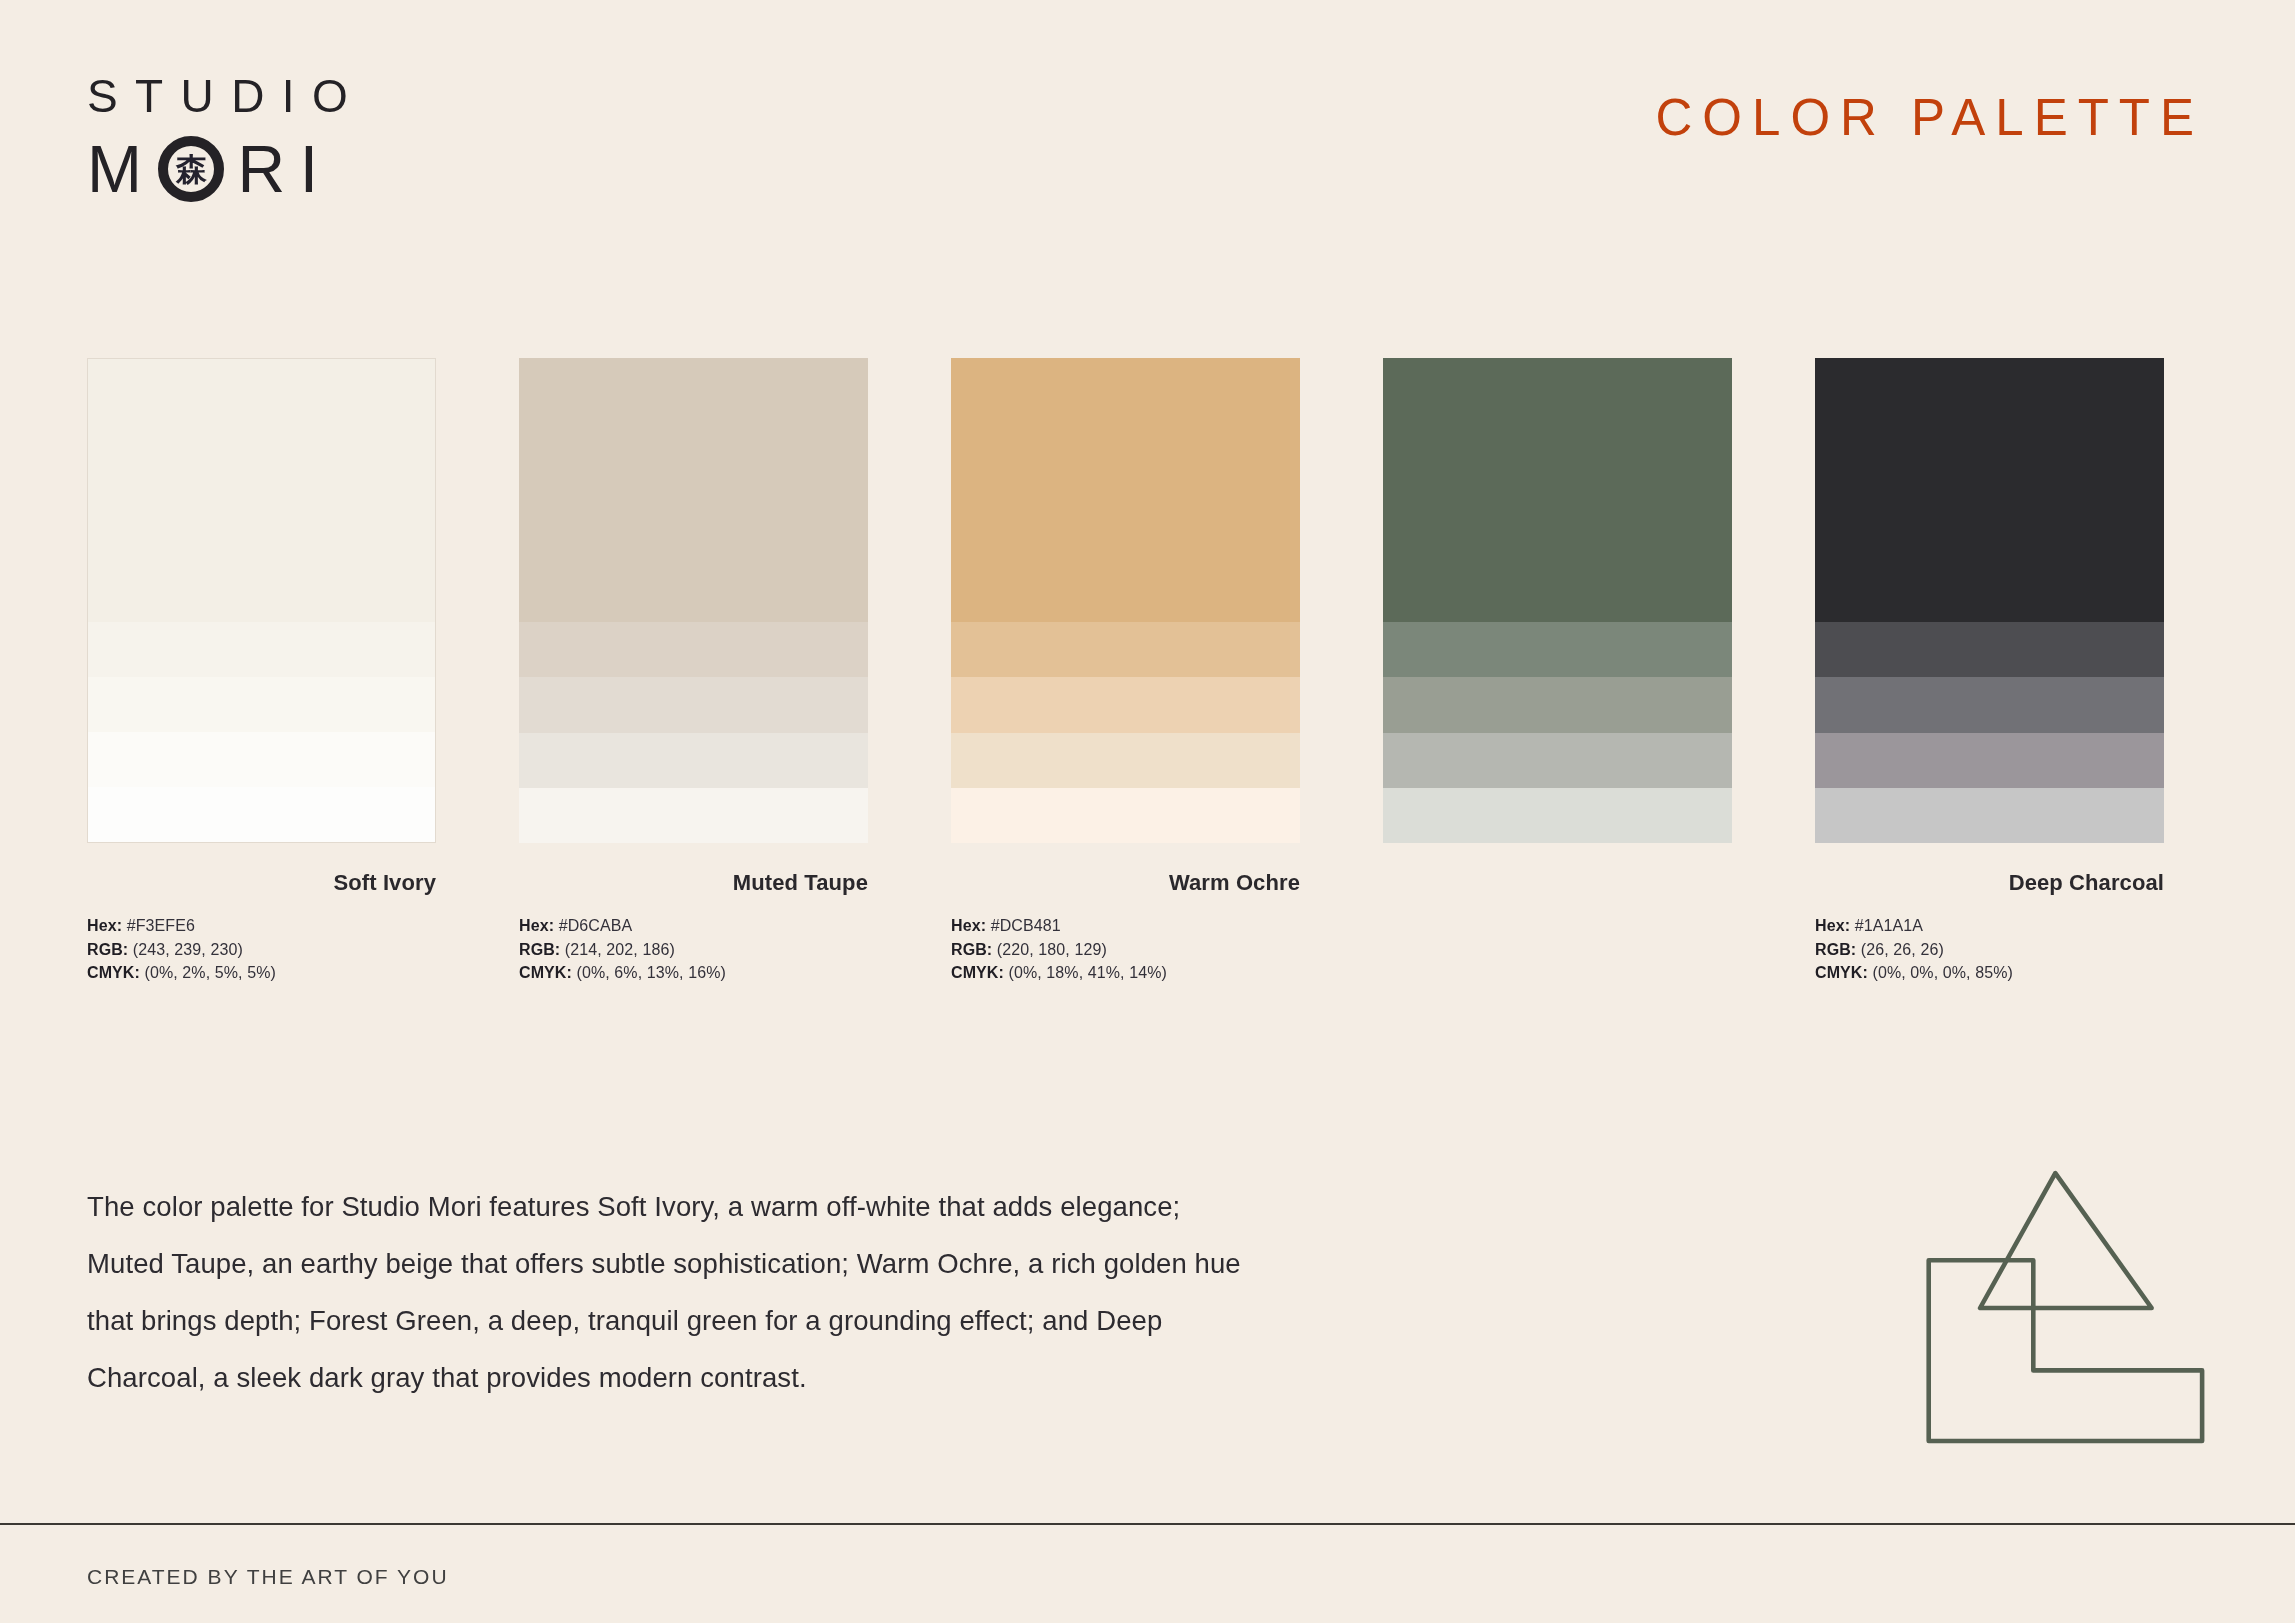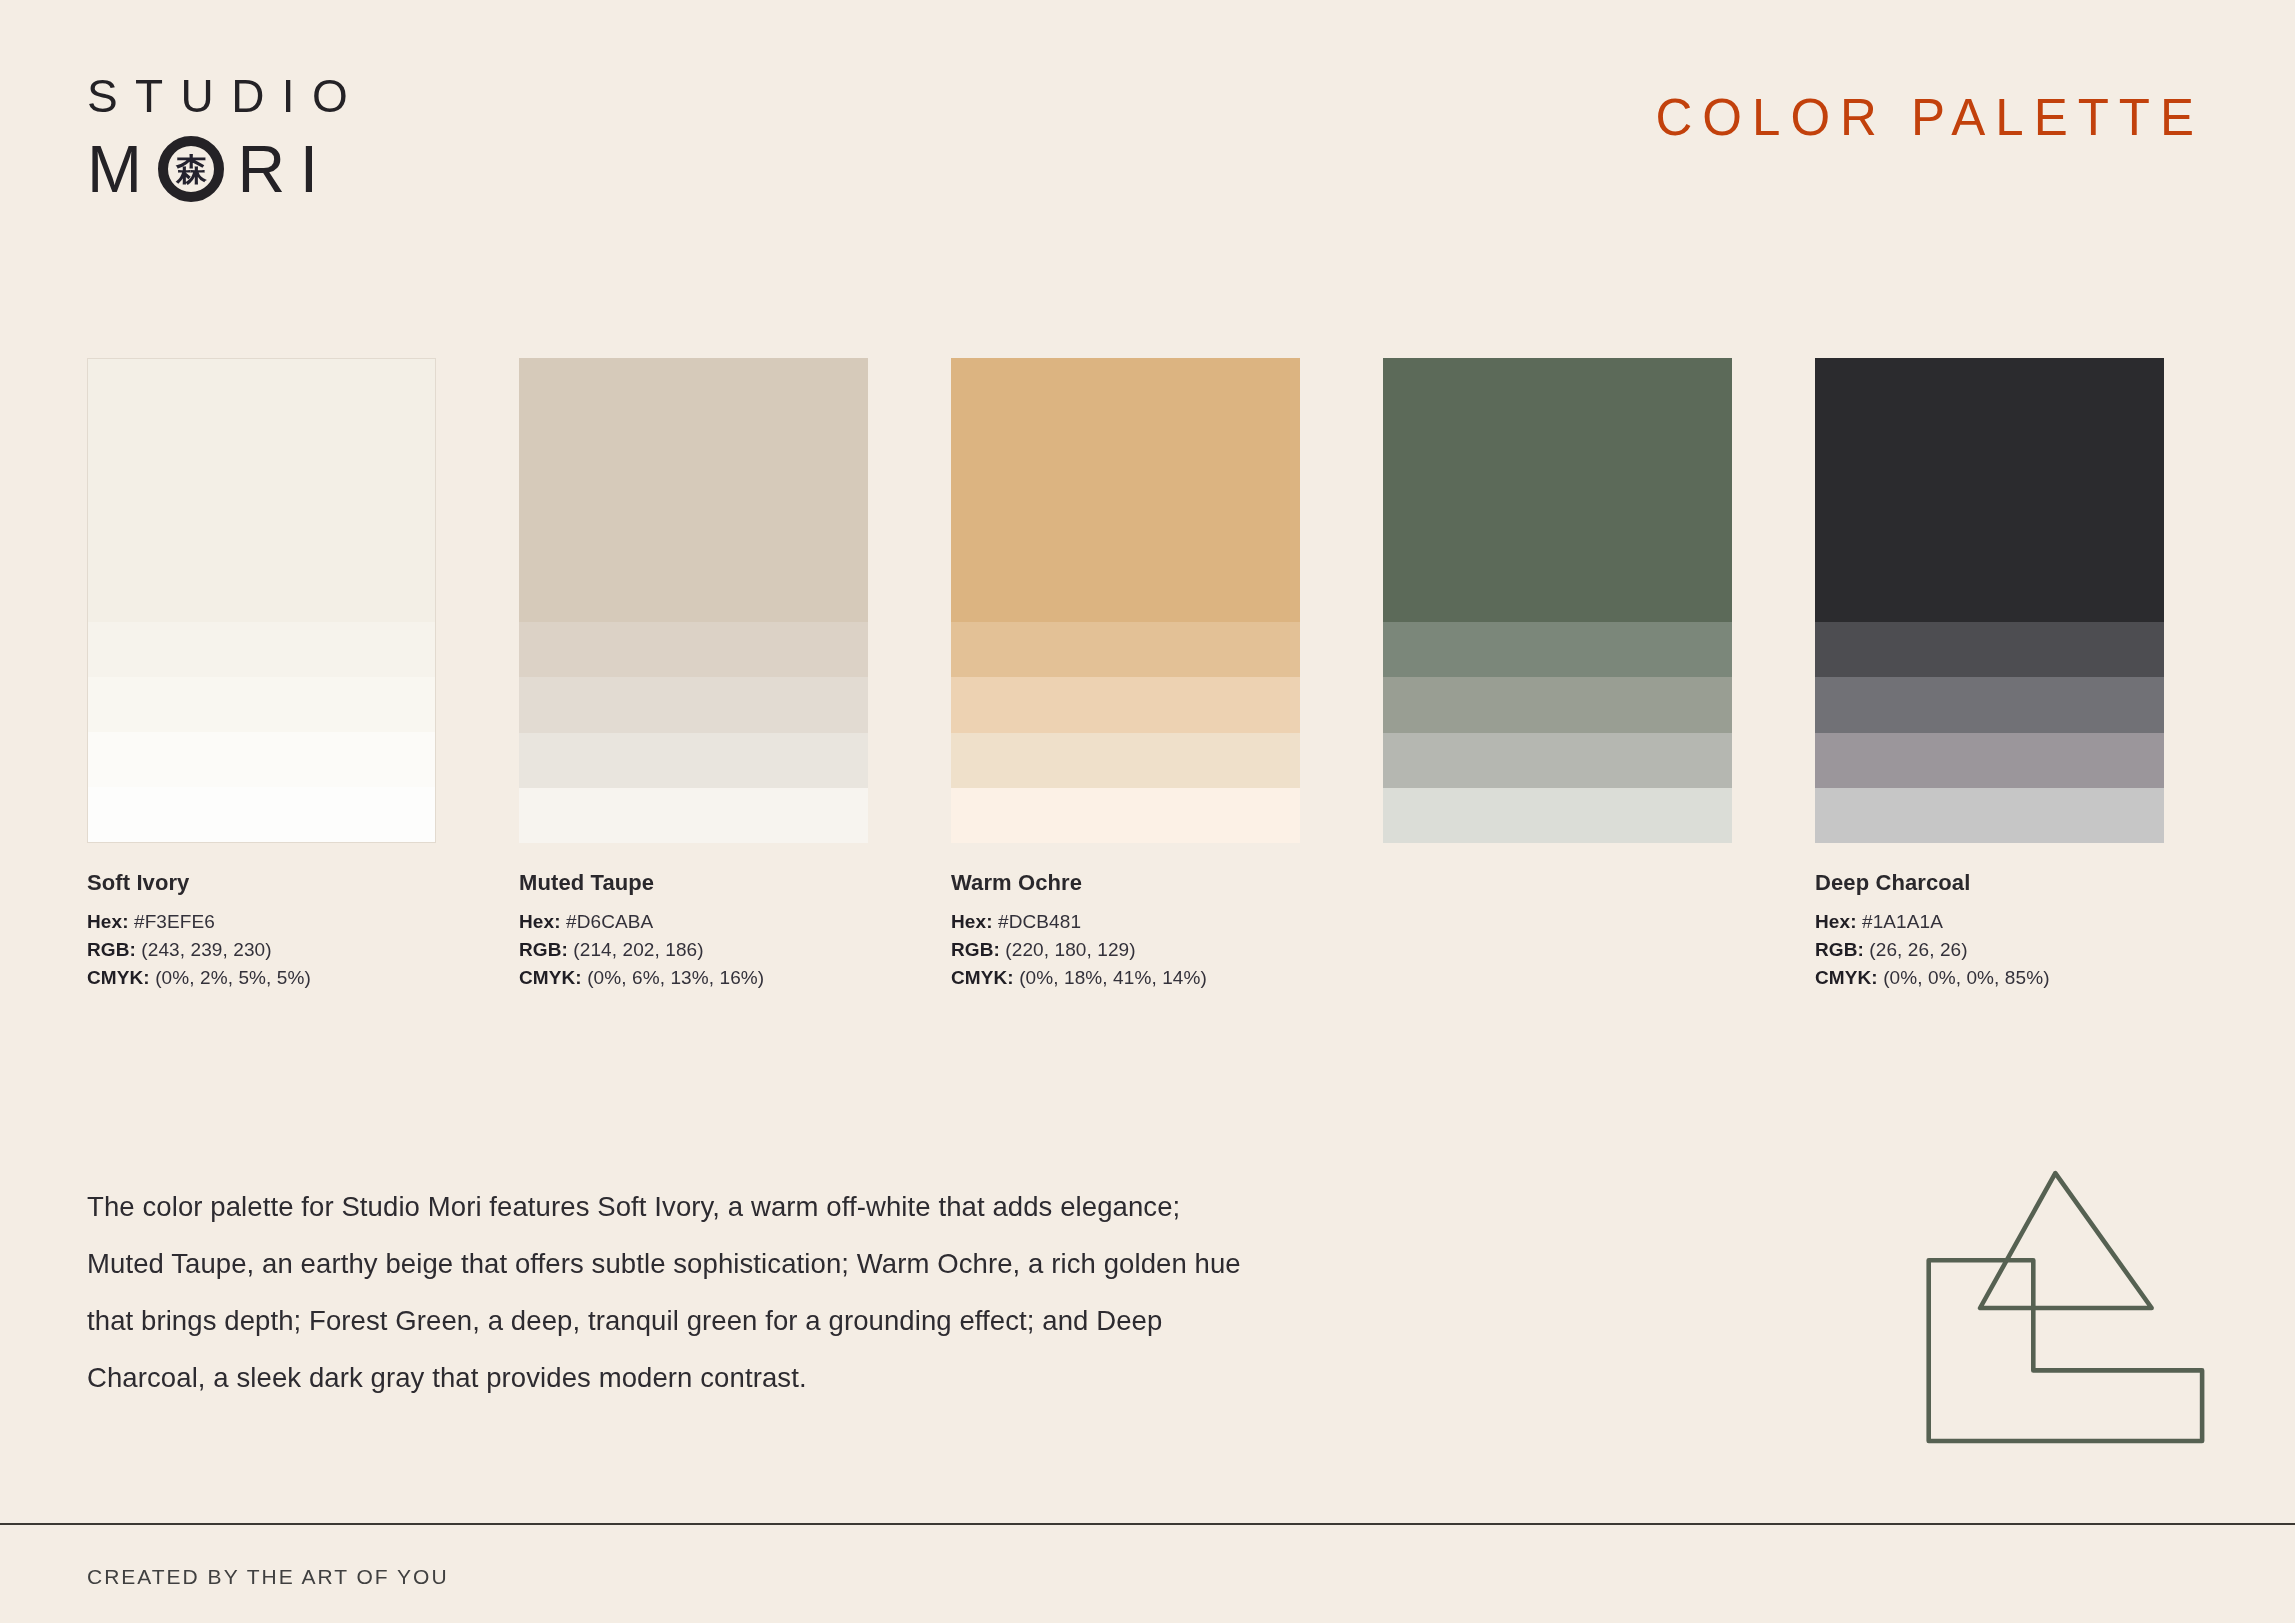--- a/index.html
+++ b/index.html
@@ -122,25 +122,26 @@
   .swatch-info {
     margin-top: 24px;
     line-height: 1.47;
   }
 
   .swatch-name {
     font-size: 22px;
     font-weight: 700;
     color: #2a282c;
     letter-spacing: 0.1px;
-    margin-bottom: 9px;
+    margin-bottom: 15px;
+    text-align: right;
   }
 
   .swatch-line {
-    font-size: 19px;
+    font-size: 16px;
     color: #33313a;
     letter-spacing: 0.1px;
     white-space: nowrap;
   }
 
   .swatch-line b {
     font-weight: 700;
     color: #201e24;
   }
 

